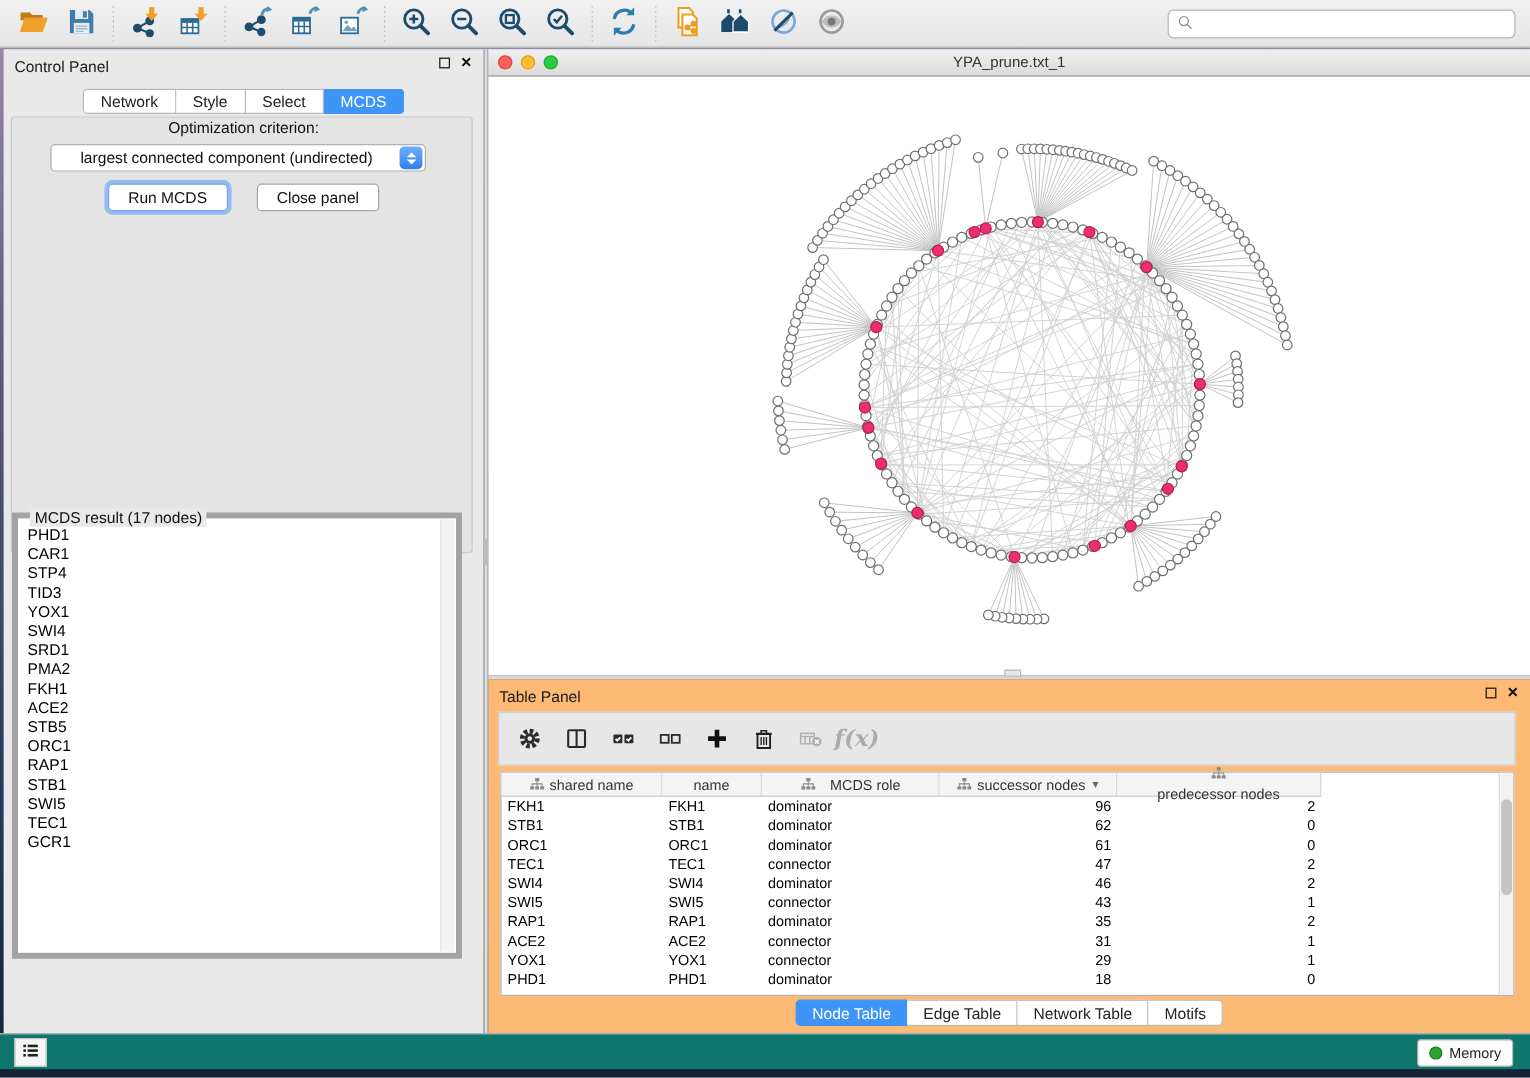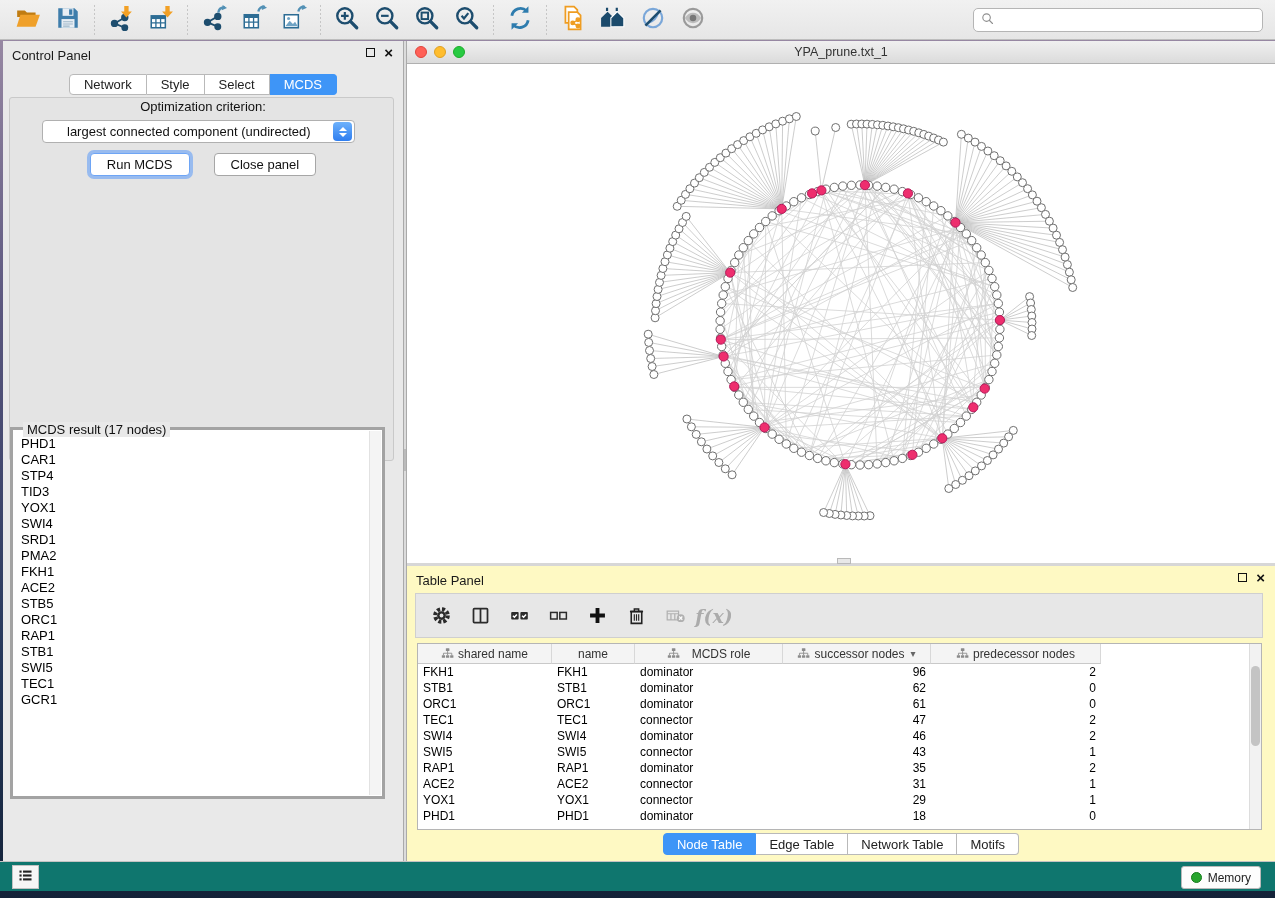--- a/index.html
+++ b/index.html
@@ -46,21 +46,21 @@
              align-items:center; justify-content:center; gap:2px; }
   .stepper i { width:0; height:0; border-left:4px solid transparent; border-right:4px solid transparent; }
   .stepper .up { border-bottom:4px solid #fff; }
   .stepper .dn { border-top:4px solid #fff; }
   .btnrow { position:absolute; left:0; top:112px; width:100%; display:flex; justify-content:center; gap:24px; }
   .mbtn { height:23px; padding:0 16px; background:#fff; border:1px solid #a6a6a6; border-radius:4px;
           font-size:13px; display:flex; align-items:center; color:#111; cursor:default; }
   .mbtn.focus { box-shadow:0 0 0 3px rgba(110,165,245,.65); border-color:#6ea5f5; }
 
   .result-box { position:absolute; left:7px; top:386px; width:375px; height:372px; background:#fff;
-                border:3px solid #a3a3a3; }
+                border:5px solid #a3a3a3; }
   .result-legend { position:absolute; left:10px; top:-8px; background:#e9e9e9; padding:0 4px; font-size:13px; color:#111; }
   .result-list { position:absolute; inset:6px 14px 2px 8px; overflow:hidden; }
   .result-item { font-size:13px; line-height:16px; color:#000; }
   .result-scroll { position:absolute; right:1px; top:1px; bottom:1px; width:12px; background:#f4f4f4; border-left:1px solid #e2e2e2; }
 
   
   .v-split { position:absolute; left:403px; top:41px; width:4px; height:820px; background:#dcdcdc;
              border-left:1px solid #aaa; border-right:1px solid #aaa; }
   .v-handle { position:absolute; left:0; top:408px; width:2px; height:22px; background:#f6f6f6; border:1px solid #bbb; }
   .h-split { position:absolute; left:407px; top:563px; width:868px; height:3px; background:#d7d7d7; }
@@ -72,21 +72,21 @@
                   border-bottom:1px solid #b0b0b0; }
   .lights { position:absolute; left:8px; top:5px; display:flex; gap:7px; }
   .light { width:12px; height:12px; border-radius:50%; }
   .light.red { background:#ff6057; border:1px solid #e0443c; }
   .light.yellow { background:#ffbd2e; border:1px solid #dfa023; }
   .light.green { background:#28ca42; border:1px solid #1dad2b; }
   .net-title { position:absolute; width:100%; text-align:center; top:4px; font-size:12.5px; color:#333; }
   .net-canvas { position:relative; width:868px; height:499px; background:#fff; }
 
   
-  .table-panel { position:absolute; left:407px; top:566px; width:868px; height:295px; background:#fef9c3; }
+  .table-panel { position:absolute; left:407px; top:566px; width:868px; height:295px; background:#fdba74; }
   .tp-toolbar { position:absolute; left:8px; top:27px; width:848px; height:45px; background:#e7e7e7;
                 border:1px solid #cfcfcf; display:flex; align-items:center; padding-left:14px; gap:17px; }
   .tico { width:22px; height:22px; display:flex; align-items:center; justify-content:center;font-weight:bold; }
   .tico svg { width:21px; height:21px; }
   .fxtxt { font-family:"DejaVu Serif", serif; font-style:italic; font-size:19px; color:#a5a5a5; }
 
   .ntable { position:absolute; left:10px; top:77px; width:845px; height:187px; background:#fff; border:1px solid #b5b5b5; }
   .thead { display:flex; height:20px;text-align:center; }
   .th { display:flex; align-items:center; justify-content:center; gap:4px; background:#f4f4f4;
         border-right:1px solid #d8d8d8; border-bottom:1px solid #c9c9c9; font-size:12px; color:#333; position:relative; }
@@ -1013,21 +1013,21 @@
                   <rect x="9" y="2.5" width="6.5" height="5" rx="0.8"></rect>
                   <rect x="1.5" y="15" width="6" height="5" rx="0.8"></rect>
                   <rect x="9.2" y="15" width="6" height="5" rx="0.8"></rect>
                   <rect x="16.9" y="15" width="6" height="5" rx="0.8"></rect>
                 </g>
               </svg>
             </span>
             <span>successor nodes</span>
             <span class="sortarrow">▾</span>
           </div>
-          <div class="th" style="width: 170px;">
+          <div class="th" style="width: 170px; flex-direction: column;">
             <span style="display: flex;">
               <svg viewBox="0 0 24 24">
                 <path d="M12.2 7.5v4M4.5 15v-3.5h15.4V15M12.2 11.5V15" fill="none" stroke="#8a8a8a" stroke-width="1.6"></path>
                 <g fill="#8a8a8a">
                   <rect x="9" y="2.5" width="6.5" height="5" rx="0.8"></rect>
                   <rect x="1.5" y="15" width="6" height="5" rx="0.8"></rect>
                   <rect x="9.2" y="15" width="6" height="5" rx="0.8"></rect>
                   <rect x="16.9" y="15" width="6" height="5" rx="0.8"></rect>
                 </g>
               </svg>

